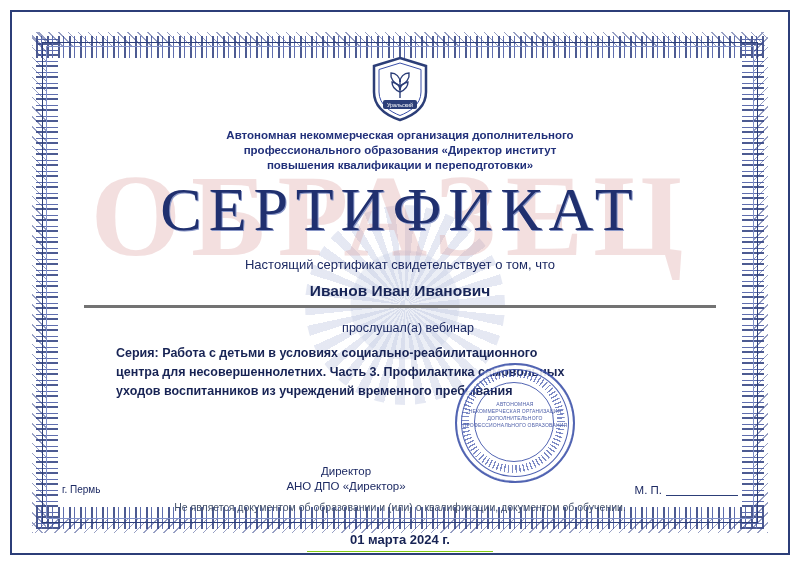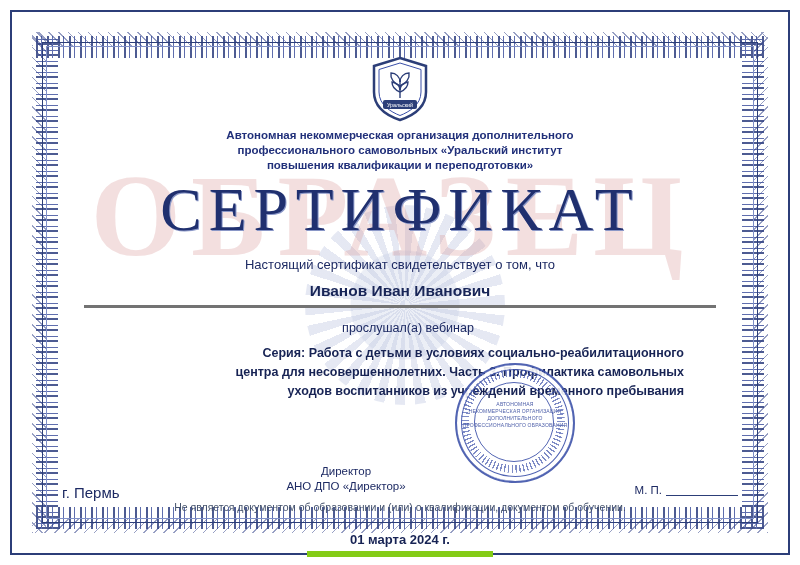--- a/index.html
+++ b/index.html
@@ -167,21 +167,21 @@
     text-align: center;
     color: #1d2a63;
     font-size: 12.5px;
     margin-left: 16px;
   }
   .course {
     position: absolute;
     top: 298px;
     left: 70px;
     width: 568px;
-    text-align: right;
+    text-align: left;
     color: #172354;
     font-size: 12.5px;
     font-weight: bold;
     line-height: 19px;
   }
 
   
   .stamp {
     position: absolute;
     left: 455px;
@@ -219,21 +219,21 @@
     -webkit-mask: radial-gradient(circle, transparent 0 44px, #000 44px 52px);
             mask: radial-gradient(circle, transparent 0 44px, #000 44px 52px);
   }
 
   
   .city {
     position: absolute;
     left: 16px;
     top: 438px;
     color: #1d2a63;
-    font-size: 15px;
+    font-size: 10px;
   }
   .director {
     position: absolute;
     left: 185px;
     top: 418px;
     width: 230px;
     text-align: center;
     color: #1d2a63;
     font-size: 11.5px;
     line-height: 15px;
@@ -267,21 +267,21 @@
     position: absolute;
     left: 50%;
     transform: translateX(-50%);
     top: 529px;
     width: 186px;
     text-align: center;
     color: #172354;
     font-size: 13px;
     font-weight: bold;
     padding: 3px 0 4px 0;
-    border-bottom: 6px solid #84cc16;
+    border-bottom: 1px solid #84cc16;
     z-index: 4;
   }
 </style>
 </head>
 <body>
 
 <div class="page">
 
   <div class="border-outer"></div>
   <div class="border-ornament"></div>
@@ -305,21 +305,21 @@
           <path d="M30 36 C25 34 22 30 22 26 C27 27 30 30 30 34"></path>
           <path d="M30 36 C35 34 38 30 38 26 C33 27 30 30 30 34"></path>
         </g>
         <rect x="13" y="44" width="34" height="9" rx="2" fill="#2c3e78"></rect>
         <text x="30" y="51" font-family="'Liberation Sans',sans-serif" font-size="5.4" fill="#ffffff" text-anchor="middle">Уральский</text>
       </svg>
     </div>
 
     <div class="org-name">
       <div>Автономная некоммерческая организация дополнительного</div>
-      <div>профессионального самовольных «Уральский институт</div>
+      <div>профессионального образования «Директор институт</div>
       <div>повышения квалификации и переподготовки»</div>
     </div>
 
     <div class="title">СЕРТИФИКАТ</div>
 
     <div class="stmt1">Настоящий сертификат свидетельствует о том, что</div>
 
     <div class="name-line">Иванов Иван Иванович</div>
 
     <div class="stmt2">прослушал(а) вебинар</div>

